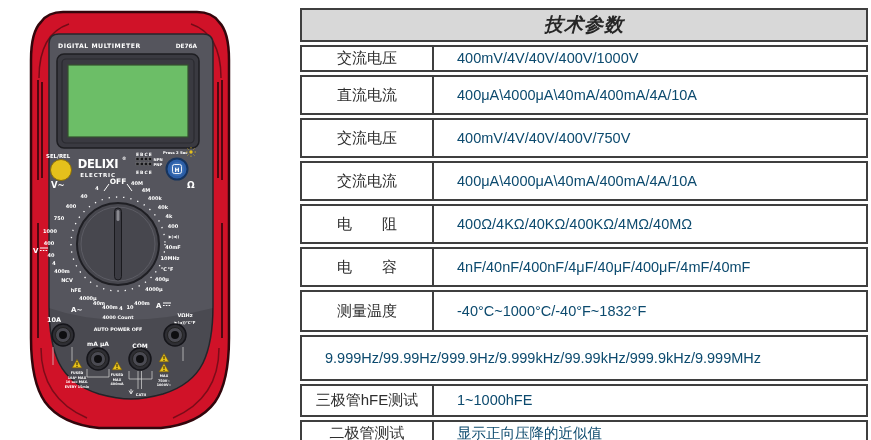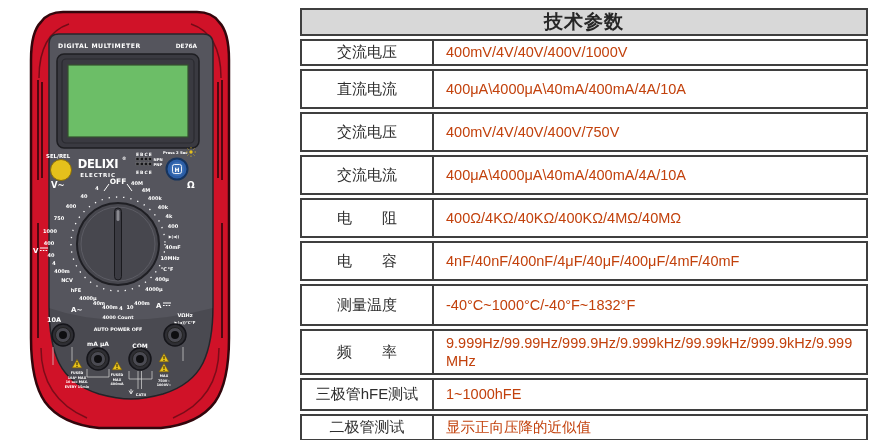--- a/index.html
+++ b/index.html
@@ -1,27 +1,27 @@
 <!DOCTYPE html>
 <html><head>
 <meta charset="utf-8">
 <style>
   html,body{margin:0;padding:0;background:#fff;}
   .page{position:relative;width:871px;height:440px;background:#ffffff;overflow:hidden;
         font-family:"Liberation Sans","DejaVu Sans",sans-serif;color:#303030;}
   
   .spec-table{position:absolute;left:300px;top:8px;width:568px;}
-  .t-header{box-sizing:border-box;height:28px;border:2px solid #3f3f3f;background:#d8d8d8;
+  .t-header{box-sizing:border-box;height:34px;border:2px solid #3f3f3f;background:#d8d8d8;
             display:flex;align-items:center;justify-content:center;
-            font-size:19px;font-weight:bold;color:#262626;letter-spacing:1px;}
+            font-size:19px;font-weight:bold;color:#262626;letter-spacing:1px;font-style:italic;}
   .t-row{box-sizing:border-box;margin-top:3px;border:2px solid #3f3f3f;display:flex;align-items:stretch;background:#fff;}
   .t-label{box-sizing:border-box;width:132px;border-right:2px solid #3f3f3f;display:flex;
            align-items:center;justify-content:center;font-size:15px;color:#2e2e2e;text-align:center;}
-  .t-value{box-sizing:border-box;flex:1;display:flex;align-items:center;padding:2px 12px;
-           font-size:14.5px;color:#c2410c;line-height:1.25;word-break:break-all;}
+  .t-value{box-sizing:border-box;flex:1;display:flex;align-items:center;padding:2px 23px;
+           font-size:14.5px;color:#0c4a6e;line-height:1.25;word-break:break-all;}
   .t-full{box-sizing:border-box;flex:1;display:flex;align-items:center;padding:2px 26px;
           font-size:15px;color:#2e2e2e;}
   .h27{height:27px}.h25{height:40px}.h34{height:42px}.h46{height:46px}.h33{height:33px}.h26{height:26px}
   
   svg{font-family:"DejaVu Sans","Liberation Sans",sans-serif;}
   svg text{fill:#ffffff;font-weight:bold;}
 </style>
 </head>
 <body>
 
@@ -238,21 +238,20 @@
     </div>
     <div class="t-row h25">
       <div class="t-label">电　　容</div>
       <div class="t-value">4nF/40nF/400nF/4μF/40μF/400μF/4mF/40mF</div>
     </div>
     <div class="t-row h34">
       <div class="t-label">测量温度</div>
       <div class="t-value">-40°C~1000°C/-40°F~1832°F</div>
     </div>
     <div class="t-row h46">
-      <div class="t-label">频　　率</div>
       <div class="t-value">9.999Hz/99.99Hz/999.9Hz/9.999kHz/99.99kHz/999.9kHz/9.999MHz</div>
     </div>
     <div class="t-row h33">
       <div class="t-label">三极管hFE测试</div>
       <div class="t-value">1~1000hFE</div>
     </div>
     <div class="t-row h27">
       <div class="t-label">二极管测试</div>
       <div class="t-value">显示正向压降的近似值</div>
     </div>

